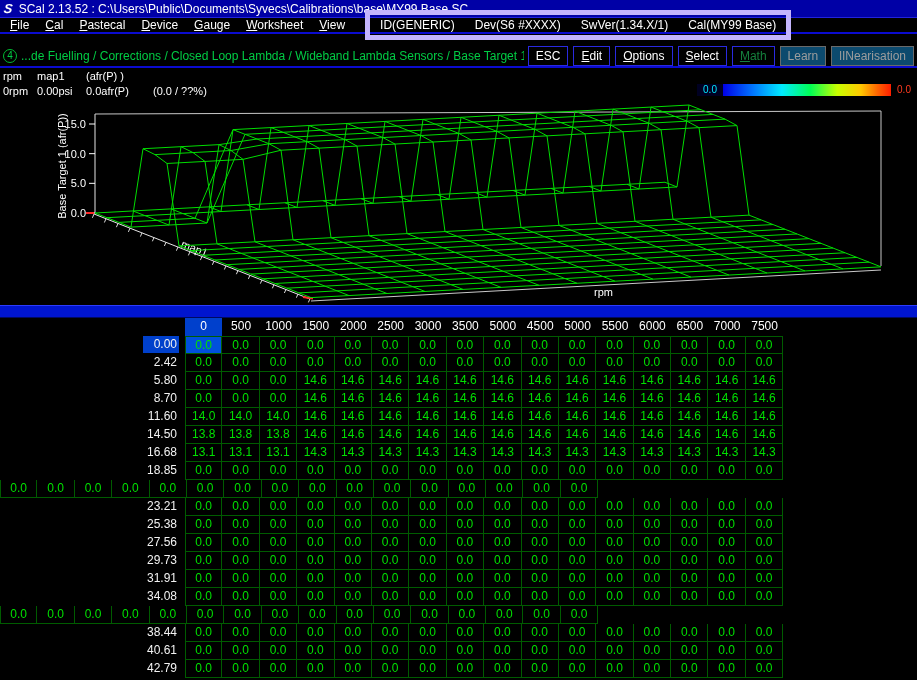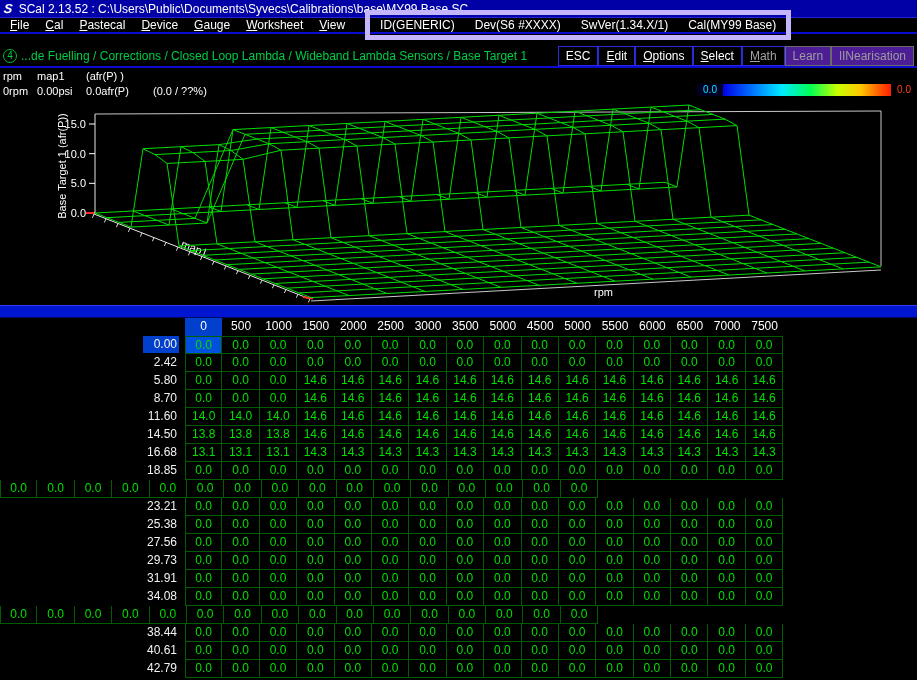--- a/index.html
+++ b/index.html
@@ -15,24 +15,24 @@
     border-bottom:2px solid #0b0bcf;display:flex;align-items:center;color:#fff;font-size:12px;padding-left:2px}
   .menu-item{padding:4px 8px;cursor:default;white-space:nowrap}
   .u{text-decoration:underline}
   .device-box{margin-left:12px;border:5px solid #c4b5fd;padding:3px 10px;display:flex;gap:20px;white-space:nowrap;color:#fff}
 
   .crumbbar{position:absolute;top:45px;left:0;right:0;height:23px;background:#000;
     border-bottom:2px solid #0b0bcf;display:flex;align-items:center;font-size:12px;padding:0 3px;gap:4px}
   .badge{width:14px;height:14px;border:1px solid #00bb33;border-radius:50%;color:#00cc44;
     font-size:10px;line-height:12px;text-align:center;flex:0 0 auto}
   .crumb-path{color:#00cc44;white-space:nowrap;overflow:hidden;flex:1}
-  .crumb-buttons{display:flex;margin-left:auto}
+  .crumb-buttons{display:flex;gap:5px;margin-left:auto}
   .btn{border:1px solid #2a2ae0;background:#000;color:#fff;font-size:12px;padding:2px 7px;white-space:nowrap;cursor:default}
-  .btn.green{color:#a3a3a3}
-  .btn.disabled{background:#4c1d95;border-color:#6a6a6a;color:#9d9d9d}
+  .btn.green{color:#15803d}
+  .btn.disabled{background:#0c4a6e;border-color:#6a6a6a;color:#9d9d9d}
 
   .status{position:absolute;top:69px;left:3px;color:#fff;font-size:11px;line-height:15px}
   .st-row{display:flex;white-space:nowrap}
   .st-c0{width:34px}.st-c1{width:49px}.st-c2{width:67px}
 
   .colorscale{position:absolute;top:84px;right:0;width:220px;height:12px;display:flex;font-size:10px;line-height:12px}
   .cs-min{width:26px;background:#000022;color:#00e5ff;text-align:center}
   .cs-max{width:26px;background:#000;color:#ff3b1f;text-align:center}
   .cs-bar{flex:1;background:linear-gradient(90deg,#0000e8 0%,#0077ff 18%,#00eaff 35%,#00ff55 52%,#c8ff00 68%,#ffc800 82%,#ff6400 92%,#ff1e00 100%)}
 

